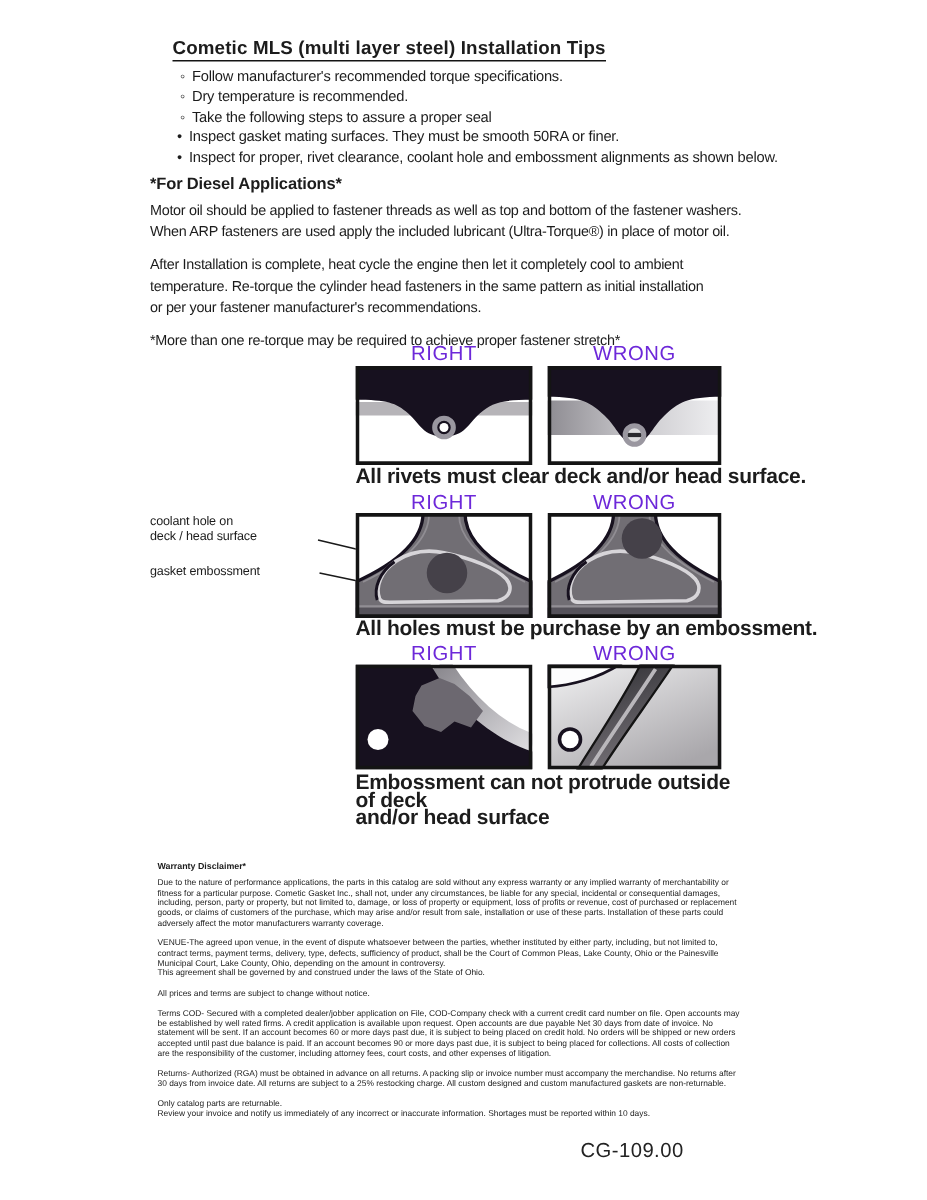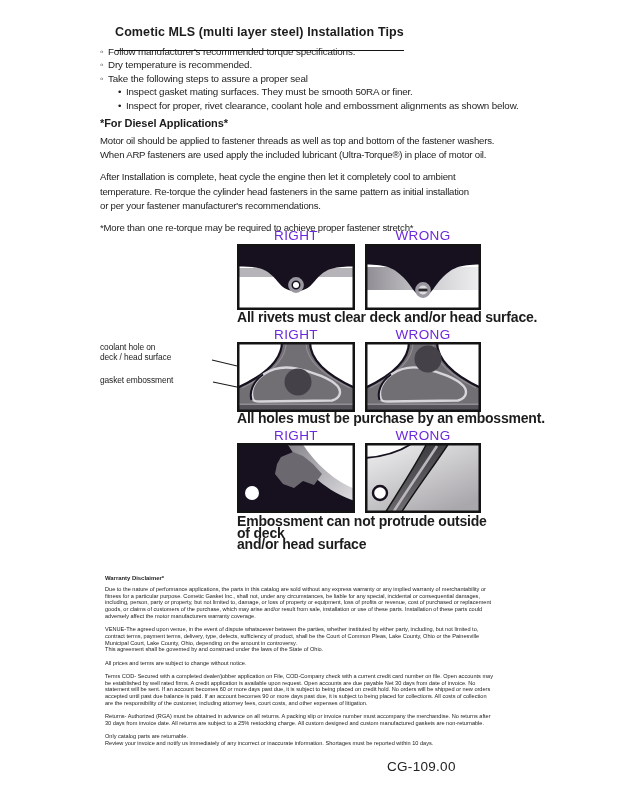--- a/index.html
+++ b/index.html
@@ -1,24 +1,24 @@
 <!DOCTYPE html>
 <html><head>
 <meta charset="utf-8">
 <style>
   html,body{margin:0;padding:0;background:#ffffff;}
   #page{position:relative;width:618px;height:800px;background:#ffffff;overflow:hidden;
         font-family:"Liberation Sans","DejaVu Sans",sans-serif;color:#1c1c1c;}
   .abs{position:absolute;}
   #title{left:115px;top:25px;font-size:12.5px;font-weight:bold;letter-spacing:.1px;
-         border-bottom:1.6px solid #141414;padding-bottom:11px;white-space:nowrap;}
+         border-bottom:1.6px solid #141414;padding-bottom:1px;white-space:nowrap;}
   #tips-list{left:100px;top:45px;width:470px;font-size:9.8px;letter-spacing:-0.15px;}
   .bullet{line-height:13.4px;white-space:nowrap;}
   .bullet .marker{display:inline-block;width:8px;}
-  .bullet.l1{padding-left:0;}
+  .bullet.l1{padding-left:0;margin-left:20px;}
   .bullet.l2{padding-left:18px;}
   #diesel-heading{left:100px;top:117px;font-size:11px;font-weight:bold;letter-spacing:-0.1px;}
   #diesel-paragraphs{left:100px;top:134px;width:470px;}
   .body-p{margin:0 0 8px 0;font-size:9.6px;line-height:14.2px;letter-spacing:-0.2px;white-space:pre-line;}
   .dg-label{font-size:13.5px;letter-spacing:.4px;text-align:center;color:#6d28d9;}
   .caption{font-size:14px;font-weight:bold;letter-spacing:-0.2px;white-space:pre-line;line-height:11.5px;}
   .callout{font-size:8.4px;line-height:9.6px;text-align:left;white-space:pre-line;letter-spacing:-0.1px;}
   svg{display:block;}
   #legal{left:105px;top:575px;width:434px;}
   #legal-heading{font-size:5.9px;font-weight:bold;margin:0 0 5px 0;}

